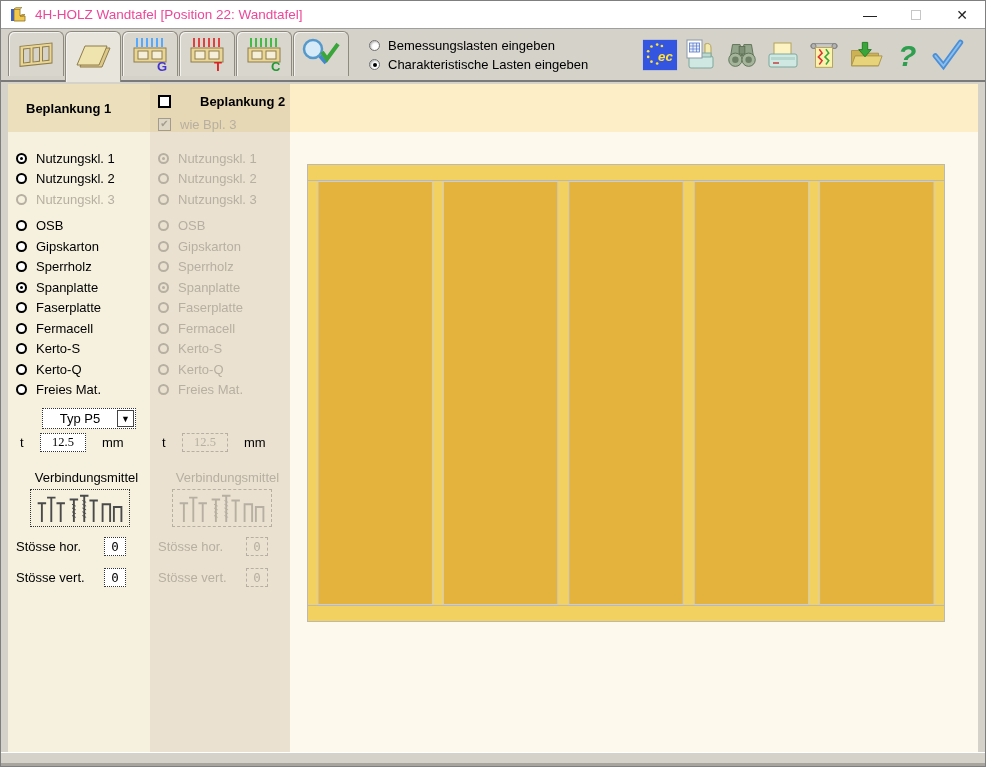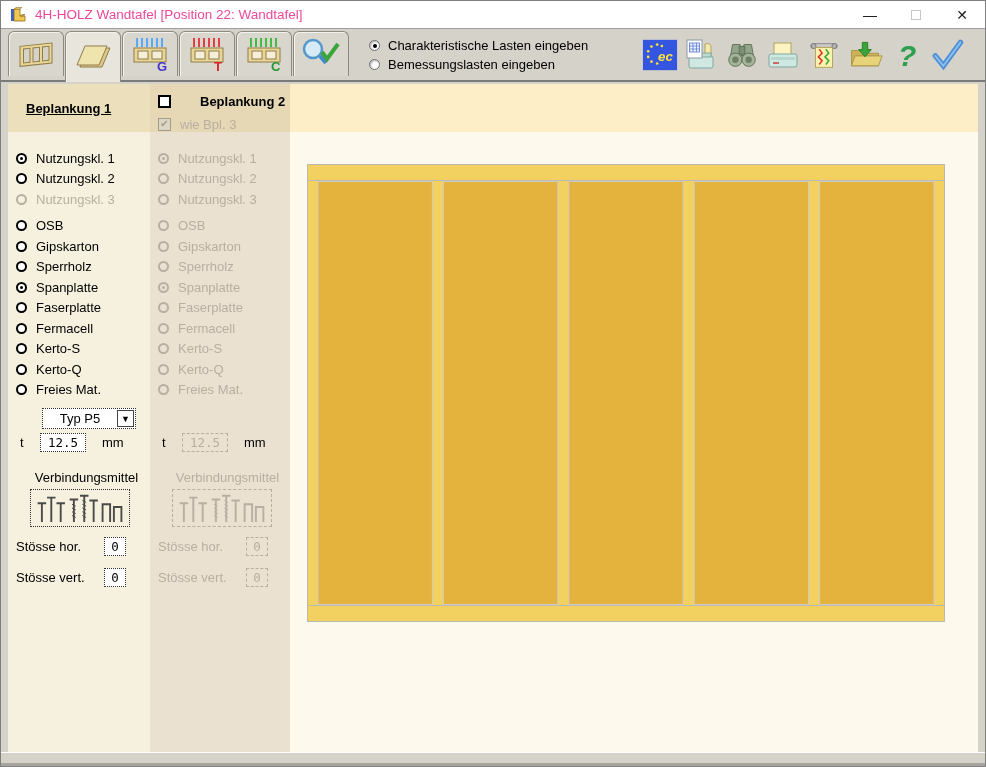--- a/index.html
+++ b/index.html
@@ -34,21 +34,21 @@
   .right-icons { position:absolute; right:20px; top:6px; display:flex; gap:5px; align-items:center;font-style:italic; }
   .ric { width:36px; height:40px; display:flex; align-items:center; justify-content:center; }
 
   
   .content { position:absolute; left:7px; right:7px; top:83px; bottom:14px; background:#fdf9ed; }
   .col1 { position:absolute; left:0; top:0; bottom:0; width:142px; background:#f5f1de; }
   .col2 { position:absolute; left:142px; top:0; bottom:0; width:140px; background:#eae1d1; }
   .main { position:absolute; left:282px; top:0; right:0; bottom:0; background:#fdf9ed; }
   .col-header { height:48px; }
   .col1 .col-header { background:#ebdfbc; display:flex; align-items:center; padding-left:18px;
-    font-weight:bold;text-decoration:underline; }
+    font-weight:bold; }
   .col2 .col-header { background:#e6d8b4; padding:7px 0 0 8px; }
   .main-band { height:48px; background:#fdeec7; }
 
   .col-body { padding:16px 7px 0 8px; }
   .radio-row { display:flex; align-items:center; height:20.5px; gap:9px; }
   .radio-row.disabled { color:#b7afa1; }
   .radio { width:11px; height:11px; border:2px solid #000; border-radius:50%; background:#fff;
     position:relative; flex:none; }
   .radio.sel::after { content:''; position:absolute; inset:2px; background:#000; border-radius:50%; }
   .disabled .radio, .disabled-col .radio { border-color:#b7afa1; background:transparent; }
@@ -61,21 +61,21 @@
     align-items:center; }
   .combo-text { flex:1; text-align:center; }
   .combo-arrow { width:17px; height:17px; margin-right:1px; border:1px solid #444; background:#fff;
     display:flex; align-items:center; justify-content:center; font-size:9px; }
   .combo-spacer { height:31px; }
 
   .t-row { display:flex; align-items:center; height:22px; gap:0; }
   .t-label { width:18px; padding-left:4px; }
   .inp { height:19px; background:#fff; border:1px dotted #333; text-align:center;
     font-family:"DejaVu Sans Mono", monospace; font-size:12.5px; color:#000; padding:0; }
-  .t-inp { width:46px; margin-left:6px; }
+  .t-inp { width:46px; margin-left:6px;font-family:Liberation Serif, serif; }
   .t-unit { margin-left:16px; }
   .disabled-col .inp { background:transparent; border:1px dashed #b7afa1; color:#b7afa1; }
 
   .vm-label { margin:17px 0 4px 14px;text-align:center; }
   .disabled-col .vm-label { color:#b7afa1; }
   .fast-btn { margin-left:14px; width:100px; height:38px; border:1px dotted #333; background:transparent;
     display:flex; align-items:center; justify-content:center; }
   .disabled-col .fast-btn { border:1px dashed #b7afa1; }
   .fstroke { stroke:#4a4a4a; }
   .disabled-col .fstroke { stroke:#b7afa1; }
@@ -195,26 +195,26 @@
         <svg width="46" height="38" viewBox="0 0 46 38">
           <circle cx="15" cy="14" r="9" fill="#d6eaf8" stroke="#5599cc" stroke-width="2.5"></circle>
           <path d="M22,21 L28,28" stroke="#4488cc" stroke-width="4"></path>
           <path d="M24,17 l5,7 l11,-15" fill="none" stroke="#3aa53a" stroke-width="4"></path>
         </svg>
       </div>
     </div>
 
     <div class="loadmode">
         <div class="lm-row">
+          <span class="tb-radio"></span>
+          <span>Bemessungslasten eingeben</span>
+        </div>
+        <div class="lm-row">
           <span class="tb-radio sel"></span>
           <span>Charakteristische Lasten eingeben</span>
-        </div>
-        <div class="lm-row">
-          <span class="tb-radio"></span>
-          <span>Bemessungslasten eingeben</span>
         </div>
       </div>
 
     <div class="right-icons">
       <div class="ric">
         <svg width="38" height="38" viewBox="0 0 38 38">
           <rect x="1" y="3" width="36" height="32" fill="#3355e0"></rect>
           <g fill="#ffe23c">
             <circle cx="16" cy="8" r="1.4"></circle>
               <circle cx="10" cy="10" r="1.4"></circle>

